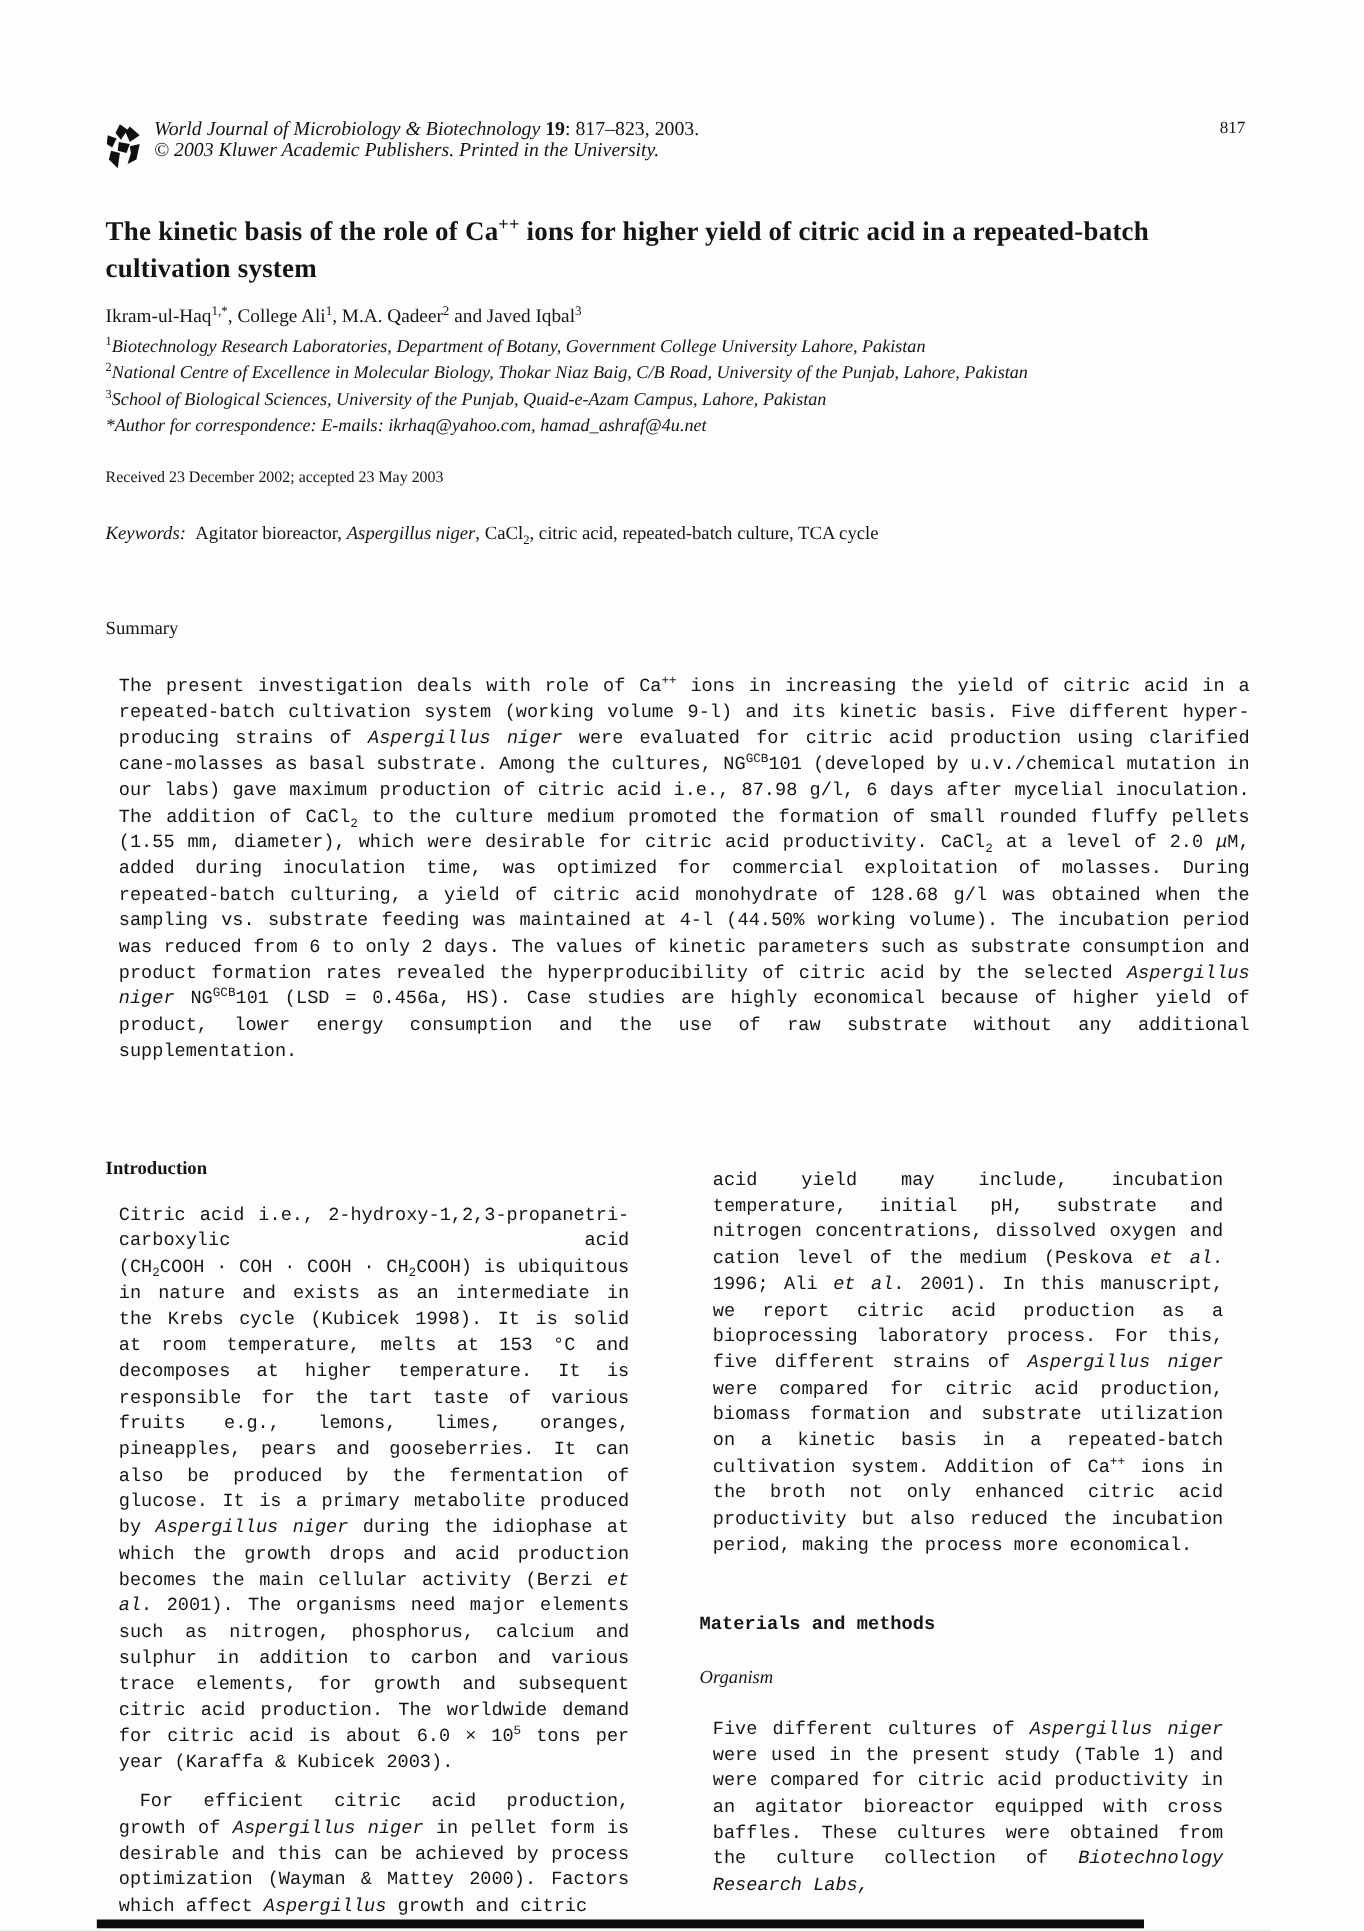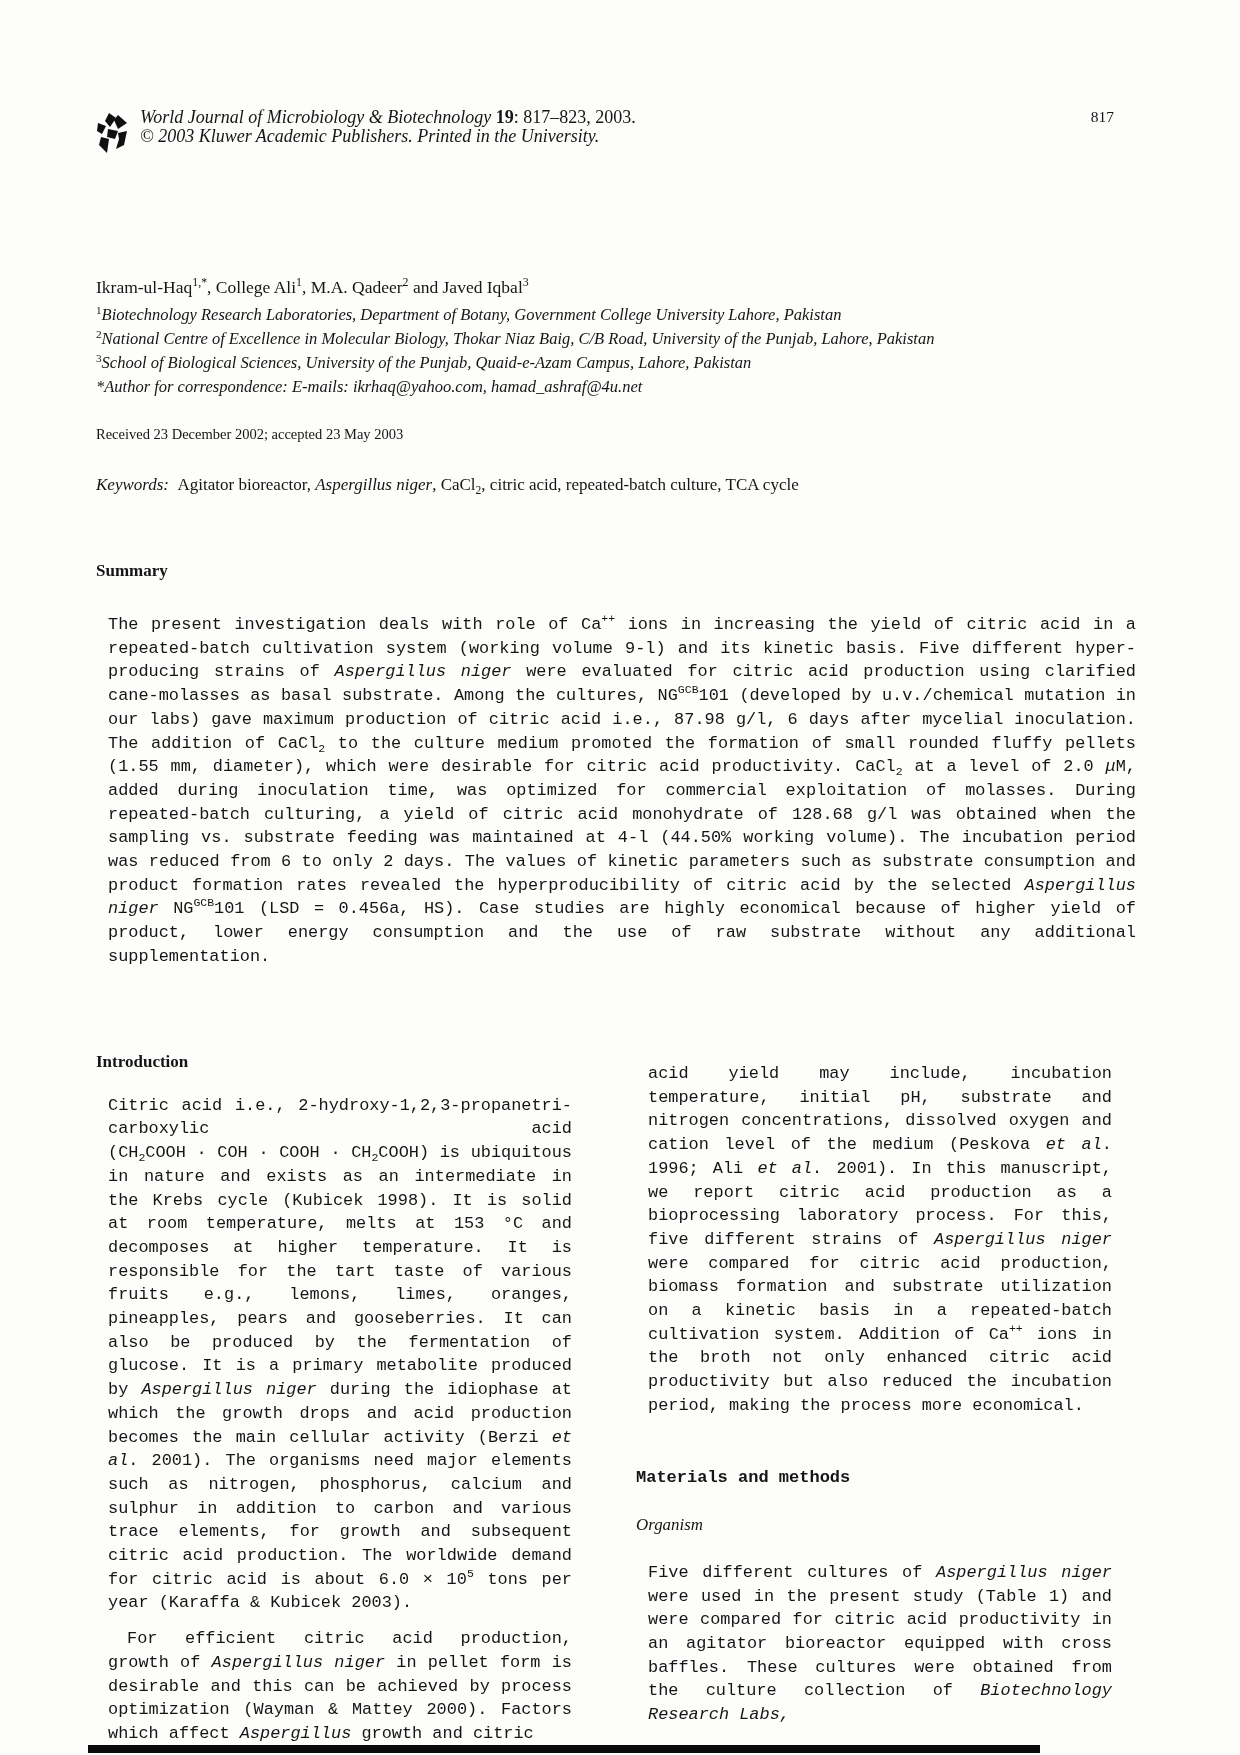--- a/index.html
+++ b/index.html
@@ -15,32 +15,32 @@
   .it{font-style:italic;}
   .bd{font-weight:700;}
   sup{font-size:68%;line-height:0;vertical-align:super;}
   sub{font-size:68%;line-height:0;vertical-align:sub;}
   .just{text-align:justify;}
   p{margin:12px;font-family:Liberation Mono, monospace;}
 
   .header-logo{position:absolute;left:97px;top:112px;width:32px;height:42px;}
   .header-logo svg{width:100%;height:100%;fill:#101010;}
   .header-lines{position:absolute;left:140px;top:108px;font-size:18px;line-height:19px;}
-  .page-number{position:absolute;right:126px;top:108px;font-size:15.5px;}
+  .page-number{position:absolute;right:108px;top:108px;font-size:15.5px;}
 
   .article-title{
     position:absolute;left:96px;top:178px;width:950px;
     font-size:24.5px;font-weight:700;line-height:34px;letter-spacing:.2px;
   }
   .authors{position:absolute;left:96px;top:277px;font-size:17.5px;}
   .affiliations{position:absolute;left:96px;top:303px;width:960px;font-size:16.5px;line-height:24px;}
   .received{position:absolute;left:96px;top:426px;font-size:14.5px;}
   .keywords{position:absolute;left:96px;top:475px;width:1028px;font-size:17px;}
 
-  .summary-heading{position:absolute;left:96px;top:561px;font-size:17px;font-weight:700;}
+  .summary-heading{position:absolute;left:96px;top:561px;font-size:17px;font-weight:400;}
   .summary-body{
     position:absolute;left:96px;top:601px;width:1028px;
     font-size:16.9px;line-height:23.7px;
   }
 
   .columns{position:absolute;left:96px;top:1050px;width:1028px;display:flex;column-gap:52px;}
   .col{width:495px;font-size:16.9px;line-height:23.7px;}
   .section-heading{font-size:17px;font-weight:700;margin:0 0 20px 0;}
   .p-indent{text-indent:19px;}
   .materials-heading{font-size:17px;font-weight:700;margin:48px 0 0 0;font-family:Liberation Mono, monospace;}
@@ -65,20 +65,21 @@
     </svg>
   </div>
 
   <div class="header-lines">
     <div><span class="it">World Journal of Microbiology &amp; Biotechnology </span><span class="bd">19</span><span>: 817–823, 2003.</span></div>
     <div><span class="it">© 2003 </span><span class="it">Kluwer Academic Publishers. Printed in the University.</span></div>
   </div>
 
   <div class="page-number">817</div>
 
+  <h1 class="article-title"><span>The kinetic basis of the role of Ca</span><sup>++</sup><span> ions for higher yield of citric acid in a repeated-batch cultivation system</span></h1>
 
   <div class="authors"><span>Ikram-ul-Haq</span><sup>1,*</sup><span>, College Ali</span><sup>1</sup><span>, M.A. Qadeer</span><sup>2</sup><span> and Javed Iqbal</span><sup>3</sup></div>
 
   <div class="affiliations">
     <div><sup>1</sup><span class="it">Biotechnology Research Laboratories, Department of Botany, Government College University Lahore, Pakistan</span></div>
     <div><sup>2</sup><span class="it">National Centre of Excellence in Molecular Biology, Thokar Niaz Baig, C/B Road, University of the Punjab, Lahore, Pakistan</span></div>
     <div><sup>3</sup><span class="it">School of Biological Sciences, University of the Punjab, Quaid-e-Azam Campus, Lahore, Pakistan</span></div>
     <div><span class="it">*Author for correspondence: E-mails: ikrhaq@yahoo.com, hamad_ashraf@4u.net</span></div>
   </div>
 

